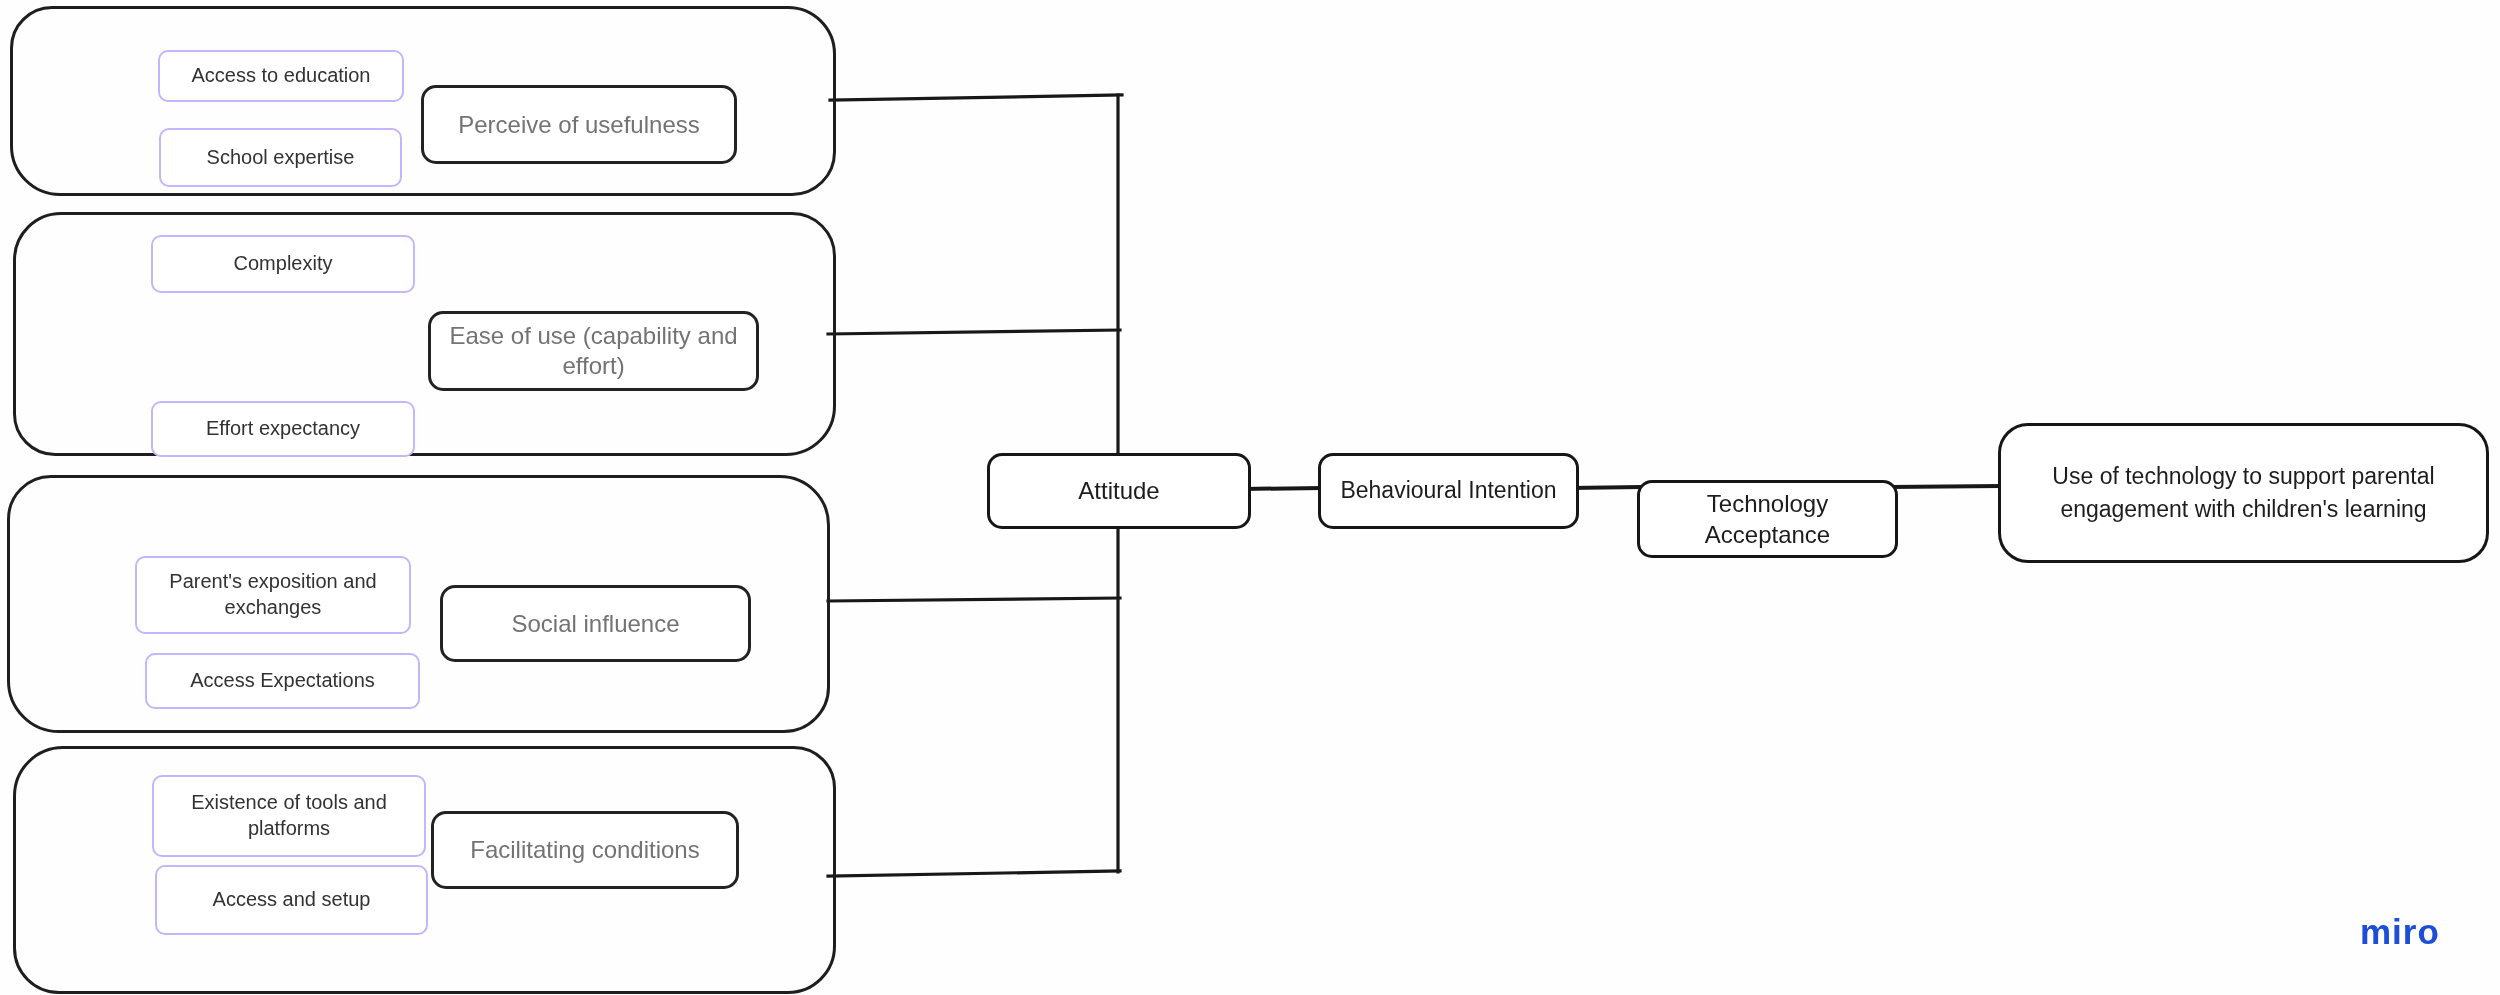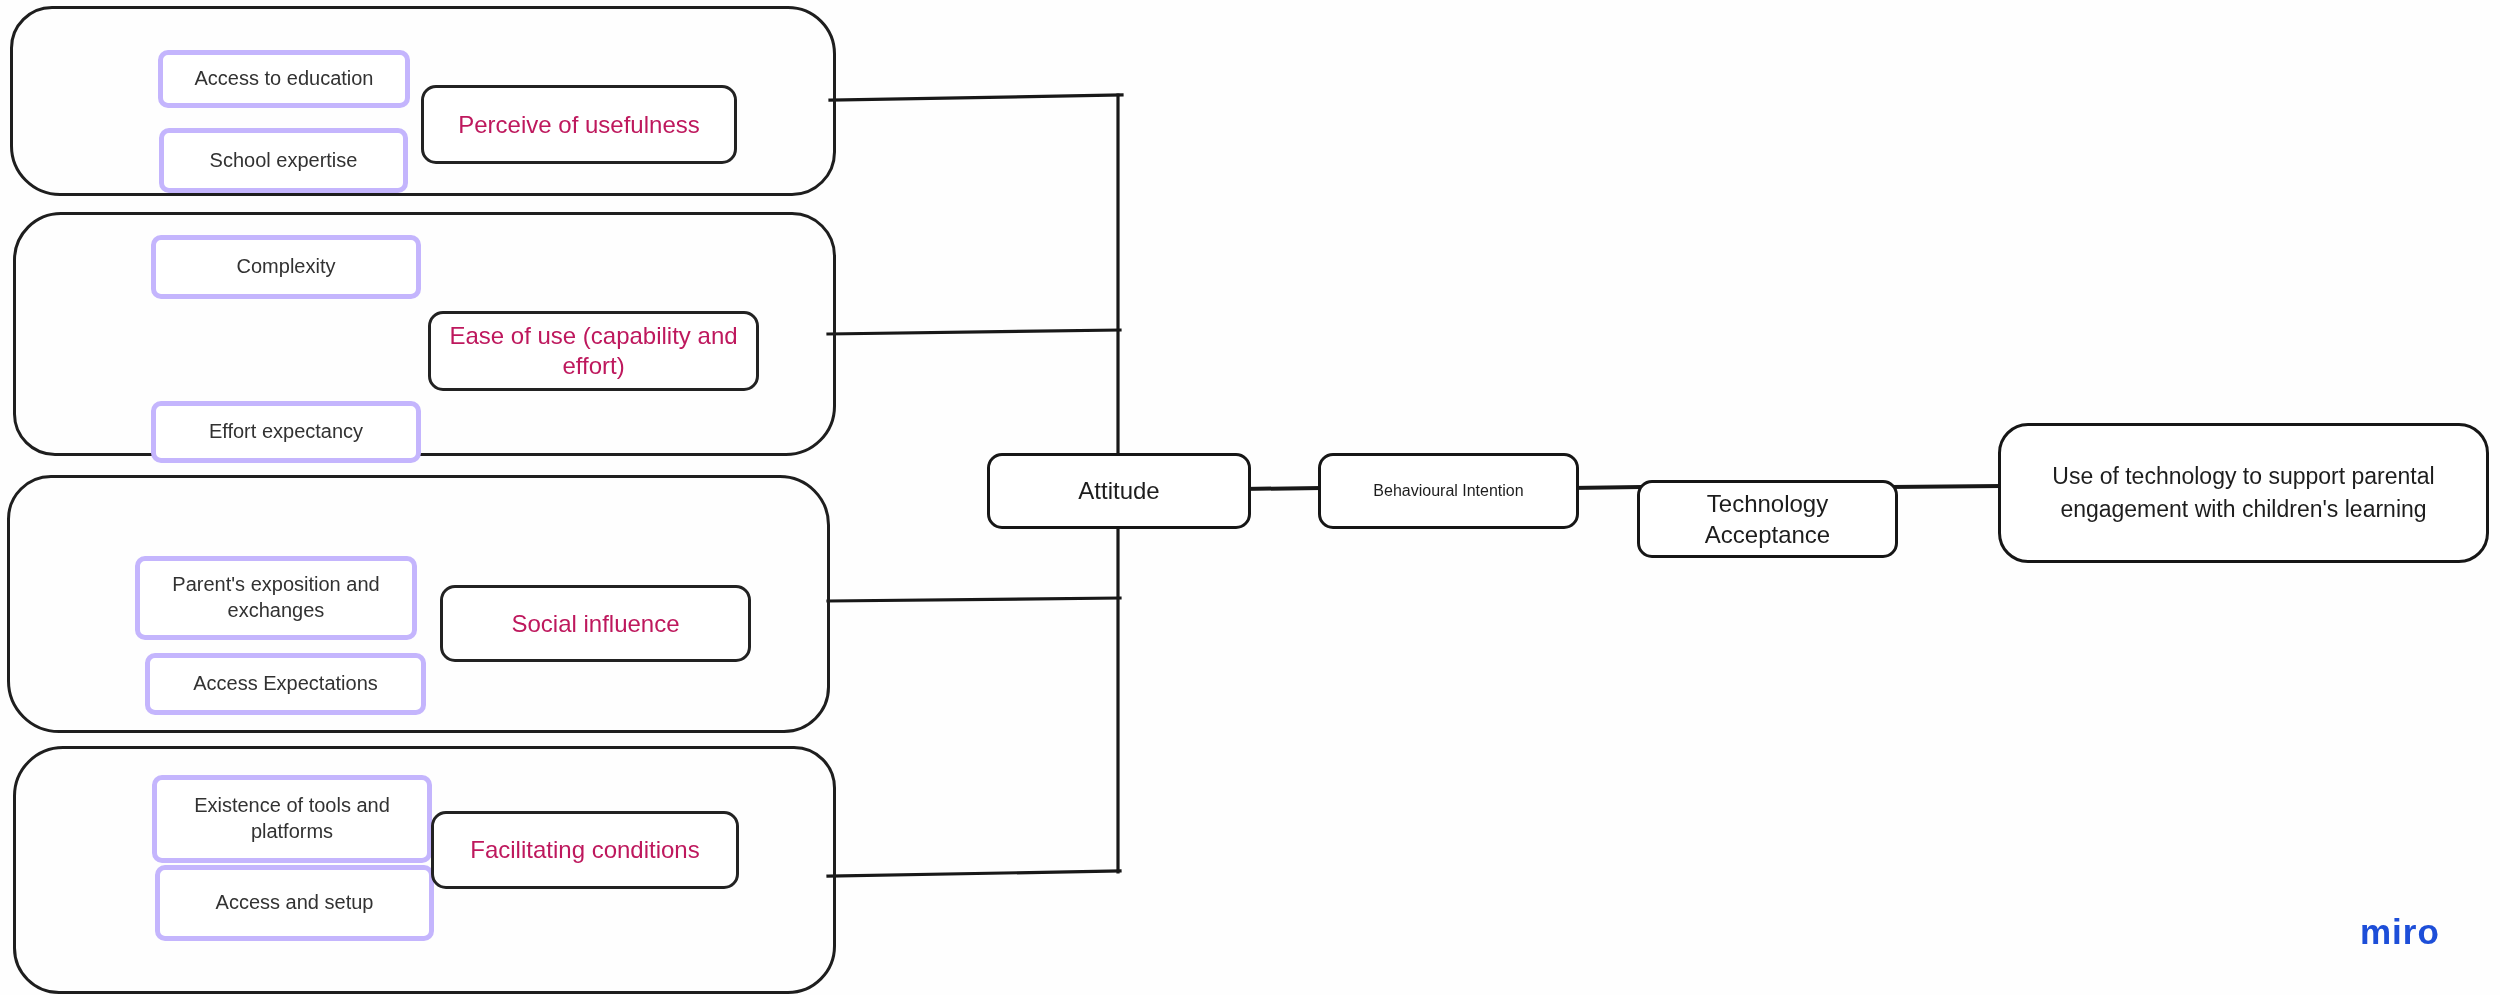--- a/index.html
+++ b/index.html
@@ -8,28 +8,28 @@
     font-family:"Liberation Sans",sans-serif;color:#1f1f1f;
   }
   .wires{position:absolute;left:0;top:0;width:2500px;height:995px;}
   .wires line{stroke:#181818;stroke-linecap:square;}
   .wires .wire-thin{stroke-width:3.2px;}
   .wires .wire-thick{stroke-width:4px;}
   .group{
     position:absolute;border:3px solid #1e1e1e;background:transparent;
   }
   .sbox{
-    position:absolute;border:5px solid #c4b5fd;border-radius:10px;background:#fff;
+    position:absolute;border:2px solid #c4b5fd;border-radius:10px;background:#fff;
     display:flex;align-items:center;justify-content:center;text-align:center;
     font-size:20px;line-height:1.28;color:#323232;white-space:pre-line;
   }
   .lbox{
     position:absolute;border:3px solid #222222;border-radius:15px;background:#fff;
     display:flex;align-items:center;justify-content:center;text-align:center;
-    font-size:24px;line-height:1.25;color:#be185d;white-space:pre-line;
+    font-size:24px;line-height:1.25;color:#737373;white-space:pre-line;
   }
   .node{
     position:absolute;border:3.5px solid #161616;border-radius:15px;background:#fff;
     display:flex;align-items:center;justify-content:center;text-align:center;
     font-size:24px;line-height:1.3;color:#1d1d1d;white-space:pre-line;
   }
   .node-outcome{border-radius:30px;font-size:23px;line-height:1.45;}
   .watermark{
     position:absolute;left:2360px;top:912px;font-size:35px;font-weight:600;
     letter-spacing:1px;color:#1d4ed8;
@@ -72,21 +72,21 @@
   </div>
 
   <div class="group" style="left:13px;top:746px;width:817px;height:242px;border-radius:50px 42px 48px 46px;">
     <div class="sbox" style="left:136px;top:26px;width:270px;height:78px;">Existence of tools and
 platforms</div>
     <div class="sbox" style="left:139px;top:116px;width:269px;height:66px;">Access and setup</div>
     <div class="lbox" style="left:415px;top:62px;width:302px;height:72px;">Facilitating conditions</div>
   </div>
 
   <div class="node" style="left:987px;top:453px;width:258px;height:70px;">Attitude</div>
-  <div class="node" style="left:1318px;top:453px;width:255px;height:70px;font-size:16px;">Behavioural Intention</div>
+  <div class="node" style="left:1318px;top:453px;width:255px;height:70px;font-size:23px;">Behavioural Intention</div>
   <div class="node" style="left:1637px;top:453px;width:255px;height:72px;margin-top:27px;">Technology
 Acceptance</div>
   <div class="node node-outcome" style="left:1998px;top:423px;width:485px;height:134px;">Use of technology to support parental
 engagement with children's learning</div>
 
   <div class="watermark">miro</div>
 
 </div>
 
 </body></html>

